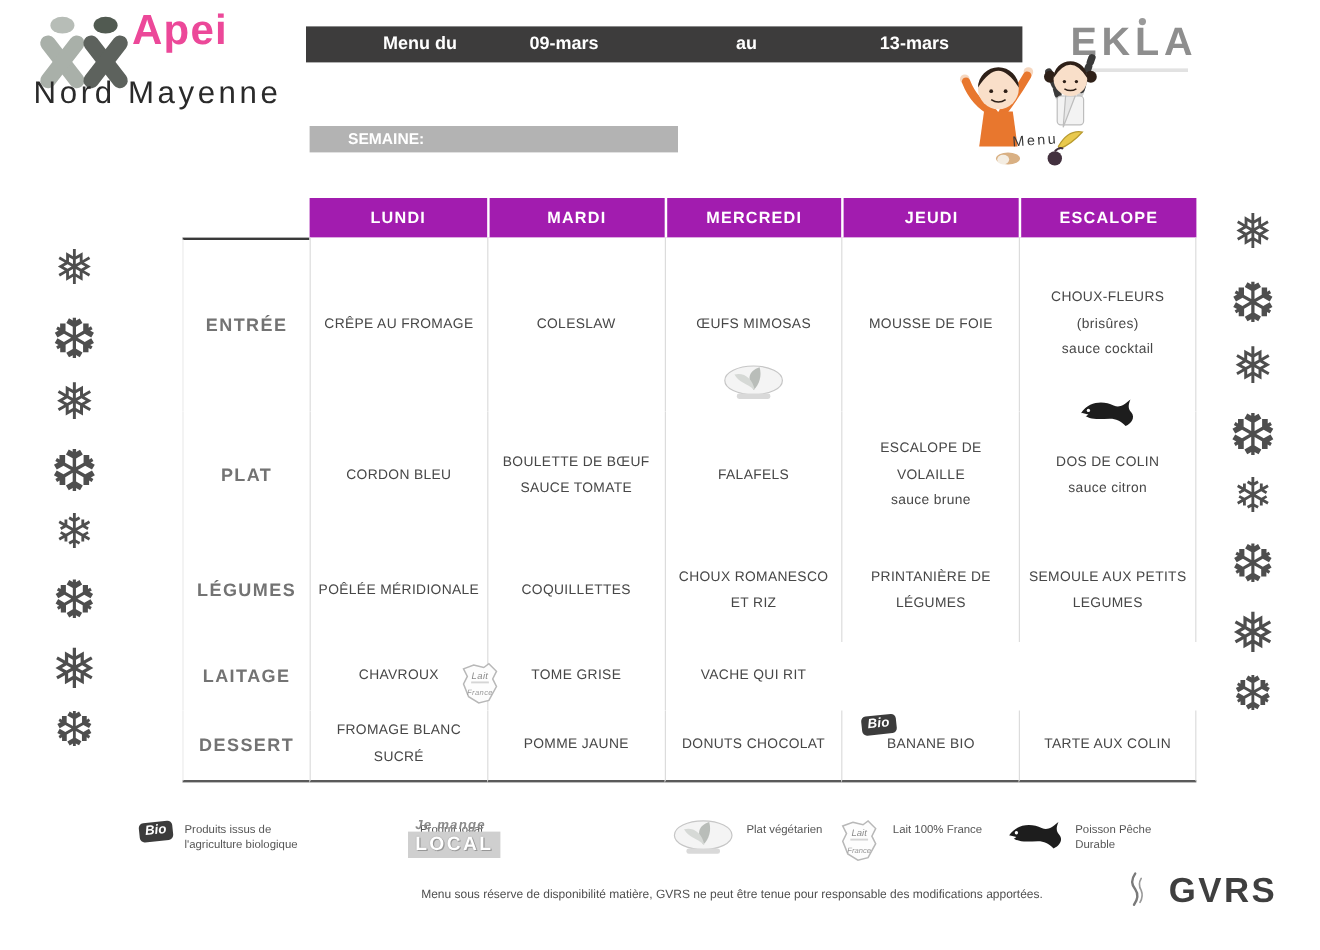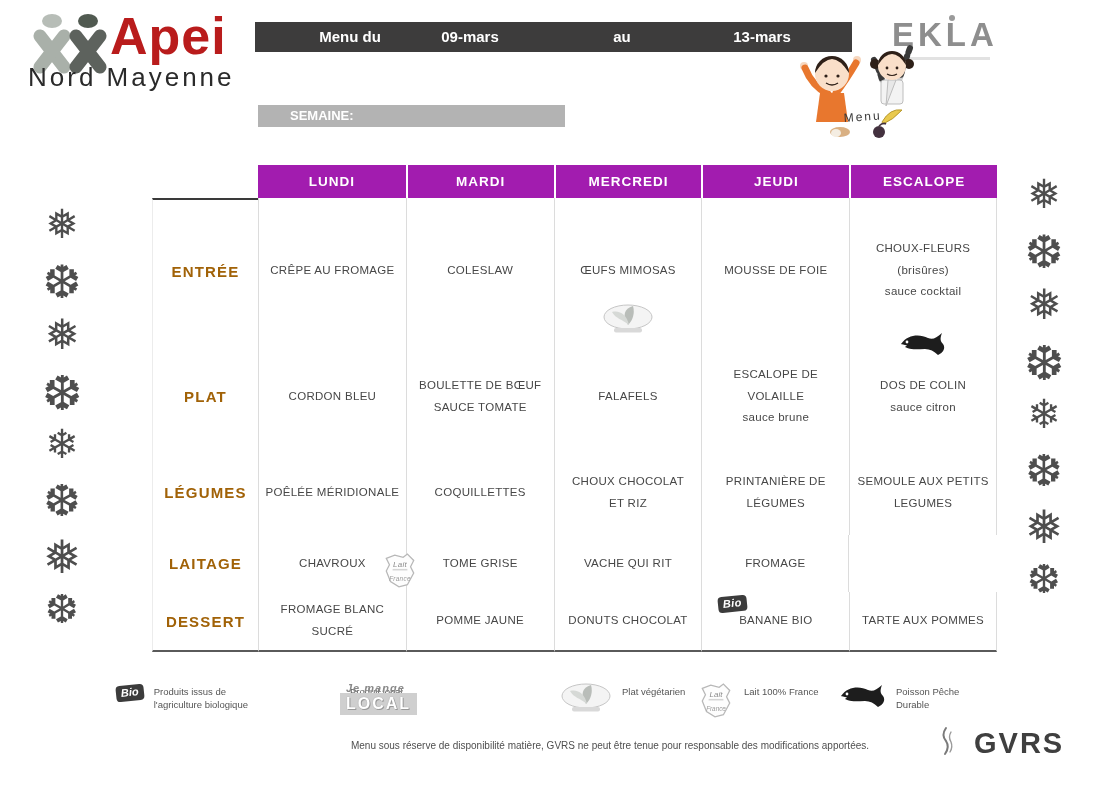--- a/index.html
+++ b/index.html
@@ -2,21 +2,21 @@
 <html><head>
 <meta charset="utf-8">
 <style>
   html,body{margin:0;padding:0;background:#fff;}
   .page{position:relative;width:1100px;height:792px;background:#fff;overflow:hidden;
         font-family:"Liberation Sans", sans-serif;color:#3f3f3f;}
 
   
   .apei{position:absolute;left:28px;top:6px;}
   .apei-figs{position:absolute;left:2px;top:6px;}
-  .apei-title{position:absolute;left:82px;top:0px;font-size:52px;font-weight:600;color:#b91c1c;letter-spacing:1px;}
+  .apei-title{position:absolute;left:82px;top:0px;font-size:35px;font-weight:600;color:#ec4899;letter-spacing:1px;}
   .apei-sub{position:absolute;left:0px;top:56px;font-size:26px;color:#2a2a2a;letter-spacing:3px;white-space:nowrap;}
 
   
   .banner{position:absolute;left:255px;top:22px;width:597px;height:30px;background:#3d3c3c;}
   .banner span{position:absolute;top:0;line-height:30px;color:#fff;font-weight:bold;font-size:15px;text-align:center;}
   .b-label{left:55px;width:80px;}
   .b-start{left:175px;width:80px;}
   .b-au{left:347px;width:40px;}
   .b-end{left:467px;width:80px;}
 
@@ -36,21 +36,21 @@
   .kids{position:absolute;left:782px;top:36px;}
 
   
   .menu-table{position:absolute;left:118px;top:165px;width:879px;}
   .grid-row{display:grid;grid-template-columns:140px repeat(5,147.8px);}
   .menu-header{height:33px;}
   .day-cell{background:#a21caf;color:#fff;font-weight:bold;font-size:13.5px;letter-spacing:1px;
             display:flex;align-items:center;justify-content:center;border-left:2px solid #fff;}
   .day-cell.first{border-left:none;}
   .m-label{display:flex;align-items:center;justify-content:center;font-weight:bold;font-size:15px;
-           color:#a16207;letter-spacing:1.2px;border-left:1px solid #ececec;background:#fff;margin-left:34px;}
+           color:#737373;letter-spacing:1.2px;border-left:1px solid #ececec;background:#fff;margin-left:34px;}
   .row0 .m-label{border-top:2px solid #3a3a3a;}
   .m-cell{position:relative;display:flex;flex-direction:column;align-items:center;justify-content:center;
           border-left:1px solid #dcdcdc;font-size:11.5px;color:#474747;text-align:center;line-height:1.9;
           letter-spacing:0.3px;background:#fff;}
   .m-cell.lastcol{border-right:1px solid #dcdcdc;}
   .lastrow .m-cell,.lastrow .m-label{border-bottom:2px solid #5a5a5a;}
   .cell-line{display:block;padding:0 4px;}
 
   
   .cell-icon{position:absolute;z-index:3;}
@@ -222,21 +222,21 @@
       </div>
       <div class="grid-row menu-row row2" style="height: 85px;">
         <div class="m-label">LÉGUMES</div>
         <div class="m-cell">
           <span class="cell-line">POÊLÉE MÉRIDIONALE</span>
         </div>
         <div class="m-cell">
           <span class="cell-line">COQUILLETTES</span>
         </div>
         <div class="m-cell">
-          <span class="cell-line">CHOUX CHOCOLAT</span>
+          <span class="cell-line">CHOUX ROMANESCO</span>
           <span class="cell-line">ET RIZ</span>
         </div>
         <div class="m-cell">
           <span class="cell-line">PRINTANIÈRE DE</span>
           <span class="cell-line">LÉGUMES</span>
         </div>
         <div class="m-cell lastcol">
           <span class="cell-line">SEMOULE AUX PETITS</span>
           <span class="cell-line">LEGUMES</span>
         </div>
@@ -251,41 +251,38 @@
               <text x="17" y="27" font-size="6" fill="#9a9a9a" text-anchor="middle" font-style="italic">France</text>
             </svg></span>
           <span class="cell-line">CHAVROUX</span>
         </div>
         <div class="m-cell">
           <span class="cell-line">TOME GRISE</span>
         </div>
         <div class="m-cell">
           <span class="cell-line">VACHE QUI RIT</span>
         </div>
-        <div class="m-cell lastcol">
-          <span class="cell-line">FROMAGE</span>
-        </div>
       </div>
       <div class="grid-row menu-row row4 lastrow" style="height: 60px;">
         <div class="m-label">DESSERT</div>
         <div class="m-cell">
           <span class="cell-line">FROMAGE BLANC SUCRÉ</span>
         </div>
         <div class="m-cell">
           <span class="cell-line">POMME JAUNE</span>
         </div>
         <div class="m-cell">
           <span class="cell-line">DONUTS CHOCOLAT</span>
         </div>
         <div class="m-cell">
           <span class="cell-icon bio"><span class="bio-badge">Bio</span></span>
           <span class="cell-line">BANANE BIO</span>
         </div>
         <div class="m-cell lastcol">
-          <span class="cell-line">TARTE AUX POMMES</span>
+          <span class="cell-line">TARTE AUX COLIN</span>
         </div>
       </div>
     </div>
 
   <div class="flakes flakes-left">
       <span class="flake" style="font-size: 40px; margin-bottom: 15px; color: rgb(78, 78, 78);">❅</span>
       <span class="flake" style="font-size: 46px; margin-bottom: 9px; color: rgb(78, 78, 78);">❆</span>
       <span class="flake" style="font-size: 42px; margin-bottom: 13px; color: rgb(78, 78, 78);">❅</span>
       <span class="flake" style="font-size: 48px; margin-bottom: 7px; color: rgb(78, 78, 78);">❆</span>
       <span class="flake" style="font-size: 40px; margin-bottom: 15px; color: rgb(78, 78, 78);">❄</span>

